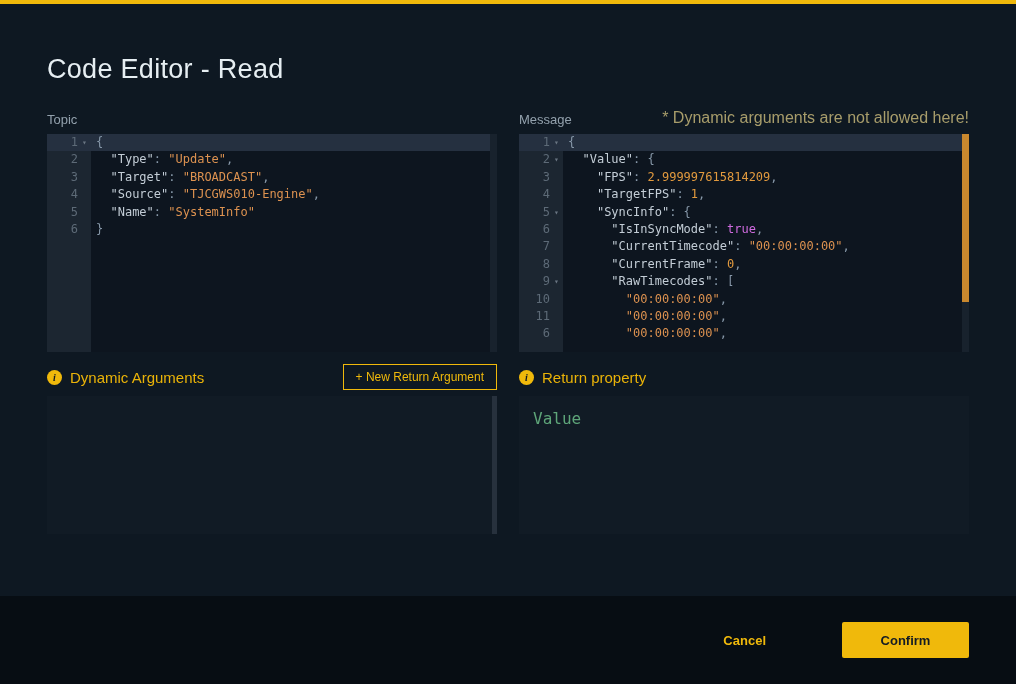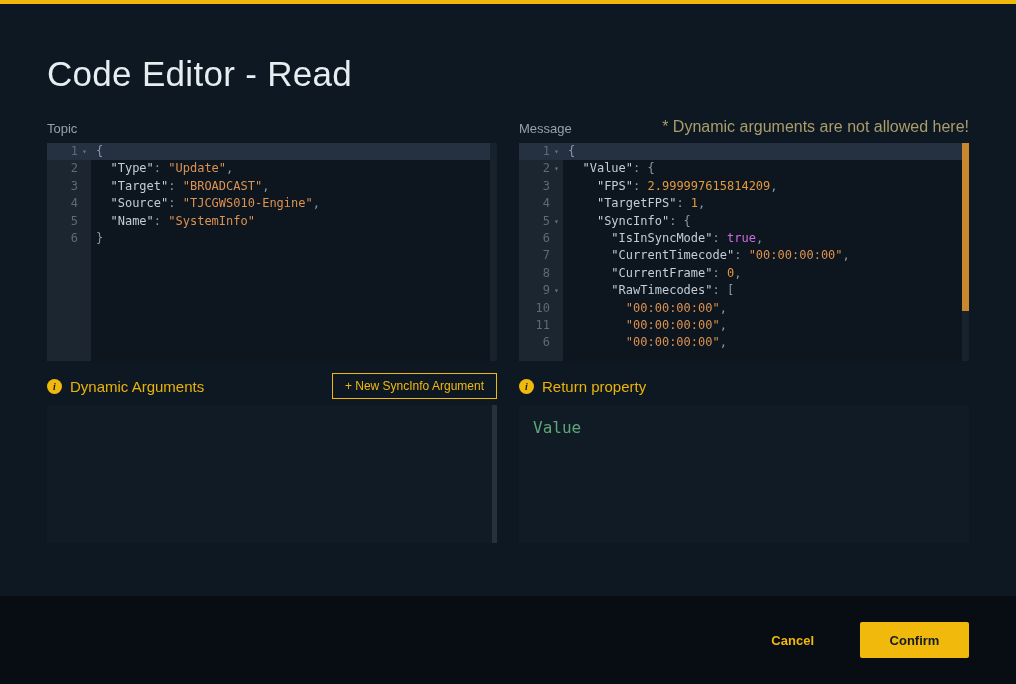--- a/index.html
+++ b/index.html
@@ -6,21 +6,21 @@
   html,body { width:1016px; height:684px; }
   body {
     background:#0e1822;
     font-family:"Liberation Sans", sans-serif;
     overflow:hidden;
     position:relative;
     color:#dfe7ee;
   }
   .accent-bar { height:4px; background:#f0b90b; width:100%; }
   .content { padding:0 47px; }
-  .page-title { color:#e6eef2; font-size:35px; font-weight:500; margin-top:50px; letter-spacing:.3px; }
+  .page-title { color:#e6eef2; font-size:27px; font-weight:500; margin-top:50px; letter-spacing:.3px; }
 
   .cols { display:flex; gap:22px; margin-top:24px; }
   .col { width:450px; }
   .col-head { display:flex; justify-content:space-between; align-items:flex-end; height:18px; margin-bottom:7px; }
   .col-label { color:#93a1ad; font-size:13px; }
   .note { color:#a89d6b; font-size:16px; }
 
   .editor {
     position:relative; height:218px; overflow:hidden;
     background:linear-gradient(90deg,#1c2631 0,#1c2631 44px,#0d151f 44px);
@@ -52,25 +52,25 @@
   .new-arg-btn {
     margin-left:auto; background:transparent; border:1px solid #f0b90b; color:#f0b90b;
     font-size:12px; height:26px; padding:0 12px; cursor:pointer; font-family:"Liberation Sans", sans-serif;
   }
   .panel-box { position:relative; height:138px; background:#111b25; }
   .box-track { position:absolute; top:0; right:0; width:5px; height:100%; background:#27313d; }
   .return-value { padding:13px 14px; color:#5ea579; font-family:"DejaVu Sans Mono", monospace; font-size:16px; }
 
   .footer {
     position:absolute; left:0; right:0; bottom:0; height:88px; background:#070d13;
-    display:flex; align-items:center; justify-content:flex-end; padding-right:47px; gap:46px;
+    display:flex; align-items:center; justify-content:flex-end; padding-right:47px; gap:76px;
   }
   .cancel-btn { background:none; border:none; color:#f0b90b; font-size:13px; font-weight:bold; cursor:pointer; font-family:"Liberation Sans", sans-serif; }
   .confirm-btn {
-    width:109px; height:36px; background:#f0b90b; border:none; color:#131b24;
+    width:127px; height:36px; background:#f0b90b; border:none; color:#131b24;
     font-size:13px; font-weight:bold; cursor:pointer; border-radius:2px; font-family:"Liberation Sans", sans-serif;
   }
 </style>
 </head>
 <body>
 
 <div class="accent-bar"></div>
 
 <div class="content">
   <h1 class="page-title">Code Editor - Read</h1>
@@ -120,21 +120,21 @@
       </div>
     </div>
   </div>
 
   <div class="row2">
 
     <div class="col">
       <div class="panel-head">
         <span class="info-icon">i</span>
         <span class="panel-label">Dynamic Arguments</span>
-        <button class="new-arg-btn">+ New SyncInfo Argument</button>
+        <button class="new-arg-btn">+ New Return Argument</button>
       </div>
       <div class="panel-box">
         <div class="box-track"></div>
       </div>
     </div>
 
     <div class="col">
       <div class="panel-head">
         <span class="info-icon">i</span>
         <span class="panel-label">Return property</span>

